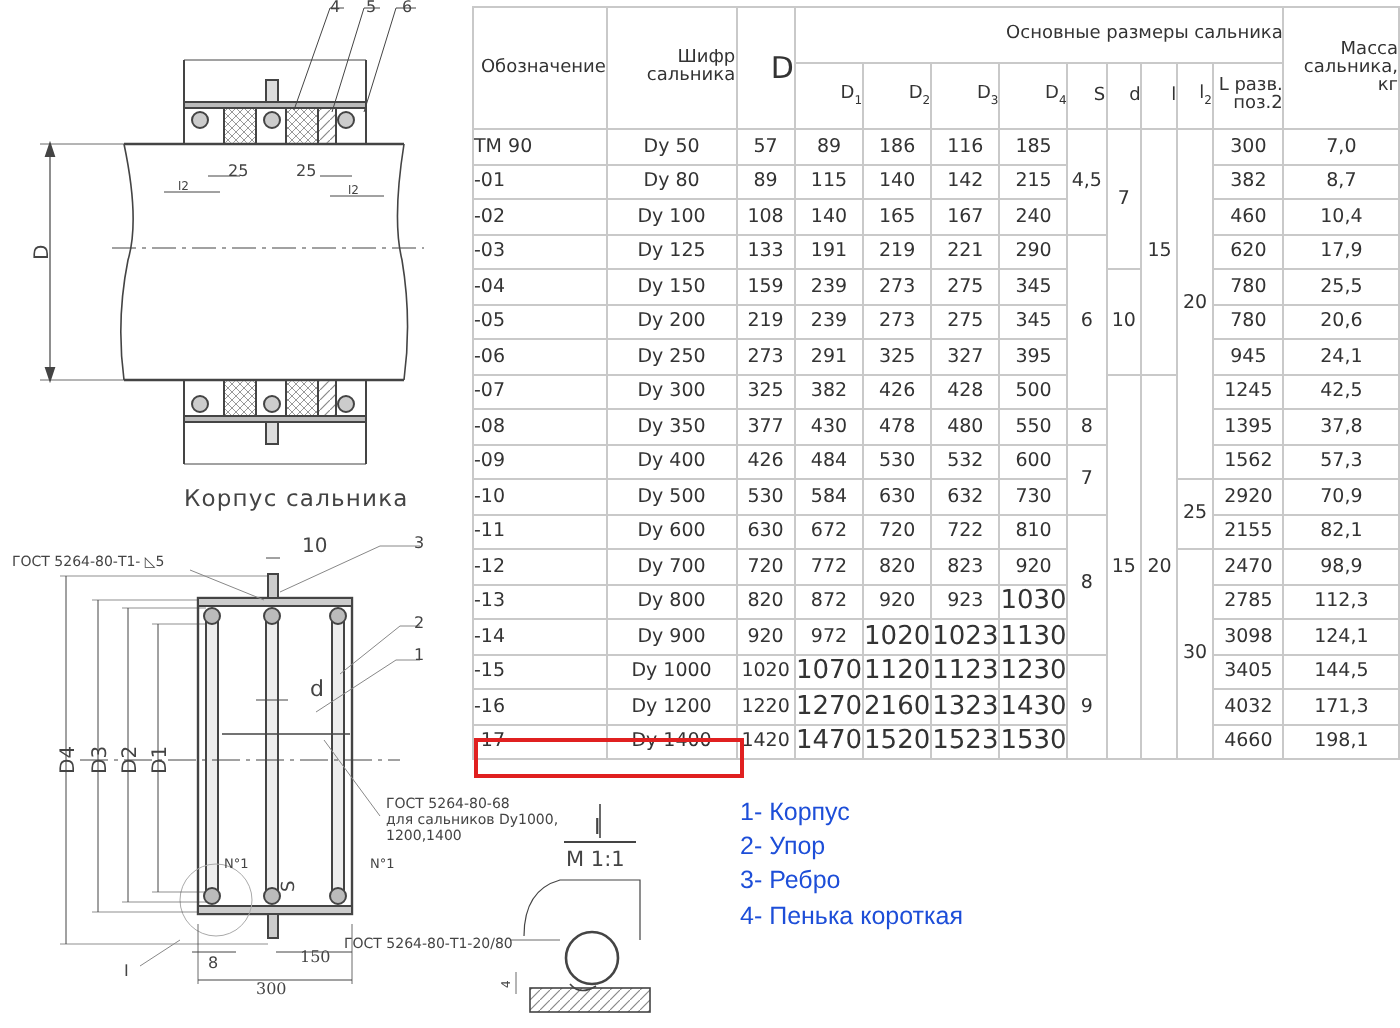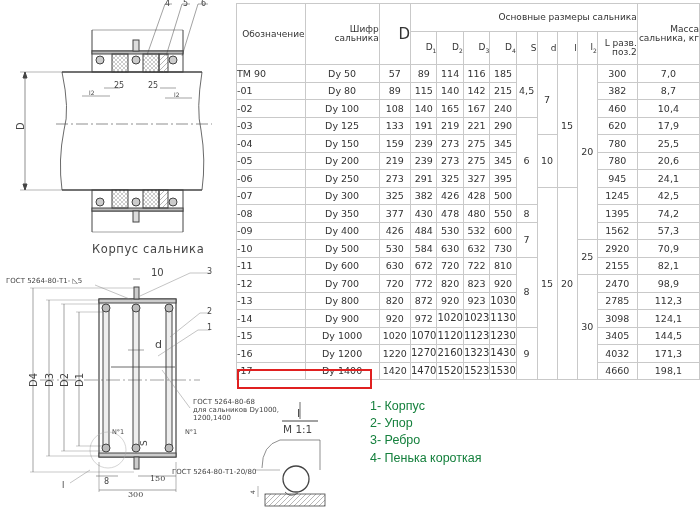--- a/index.html
+++ b/index.html
@@ -4,27 +4,27 @@
 <style>
   * { box-sizing: border-box; margin: 0; padding: 0; }
   html, body { width: 700px; height: 514px; background: #ffffff; overflow: hidden; }
   body { position: relative; font-family: "DejaVu Sans", sans-serif; color: #333; }
   .drawing { position: absolute; left: 0; top: 0; width: 700px; height: 514px; }
   .tbl { position: absolute; left: 236px; top: 3px; border-collapse: collapse; font-family: "DejaVu Sans", sans-serif; color: #333; }
   .tbl td, .tbl th { border: 1px solid #c9c9c9; text-align: center; font-weight: normal; padding: 0; font-size: 9.5px; line-height: 1; }
   .tbl th { font-size: 9px; color: #333; text-align: right; }
   .tbl tr.data td { height: 17.5px; }
   .tbl td.des { text-align: left; padding-right: 4px; }
-  .tbl td.small { font-size: 10px; }
+  .tbl td.small { font-size: 13px; }
   .tbl th.big { font-size: 15px; }
   .tbl th.sub { height: 33px; }
   .tbl th.top { height: 28px; }
   .tbl th sub { font-size: 6px; }
   .hl { position: absolute; left: 237px; top: 369px; width: 135px; height: 20px; border: 2px solid #e02020; pointer-events: none; }
-  .legend { position: absolute; left: 370px; top: 398px; font-family: "Liberation Sans", sans-serif; font-size: 12.5px; color: #15803d; line-height: 17.2px; }
+  .legend { position: absolute; left: 370px; top: 398px; font-family: "Liberation Sans", sans-serif; font-size: 12.5px; color: #1d4ed8; line-height: 17.2px; }
 </style>
 </head>
 <body>
 
 <svg class="drawing" viewBox="0 0 700 514" xmlns="http://www.w3.org/2000/svg">
   <defs>
     <pattern id="hatch" width="4" height="4" patternUnits="userSpaceOnUse">
       <path d="M0 4 L4 0 M0 0 L4 4" stroke="#999" stroke-width="0.5"></path>
     </pattern>
     <pattern id="diag" width="5" height="5" patternUnits="userSpaceOnUse">
@@ -204,21 +204,21 @@
       <th class="sub" style="width:22px">l<sub>2</sub></th>
       <th class="sub" style="width:44px">L разв. поз.2</th>
     </tr>
   </thead>
   <tbody>
     <tr class="data">
       <td class="des">ТМ 90</td>
       <td>Dy 50</td>
       <td>57</td>
       <td>89</td>
-      <td>114</td>
+      <td>186</td>
       <td>116</td>
       <td>185</td>
       <td rowspan="3">4,5</td>
       <td rowspan="4">7</td>
       <td rowspan="7">15</td>
       <td rowspan="10">20</td>
       <td>300</td>
       <td>7,0</td>
     </tr>
     <tr class="data">
@@ -305,21 +305,21 @@
     <tr class="data">
       <td class="des">-08</td>
       <td>Dy 350</td>
       <td>377</td>
       <td>430</td>
       <td>478</td>
       <td>480</td>
       <td>550</td>
       <td>8</td>
       <td>1395</td>
-      <td>74,2</td>
+      <td>37,8</td>
     </tr>
     <tr class="data">
       <td class="des">-09</td>
       <td>Dy 400</td>
       <td>426</td>
       <td>484</td>
       <td>530</td>
       <td>532</td>
       <td>600</td>
       <td rowspan="2">7</td>

